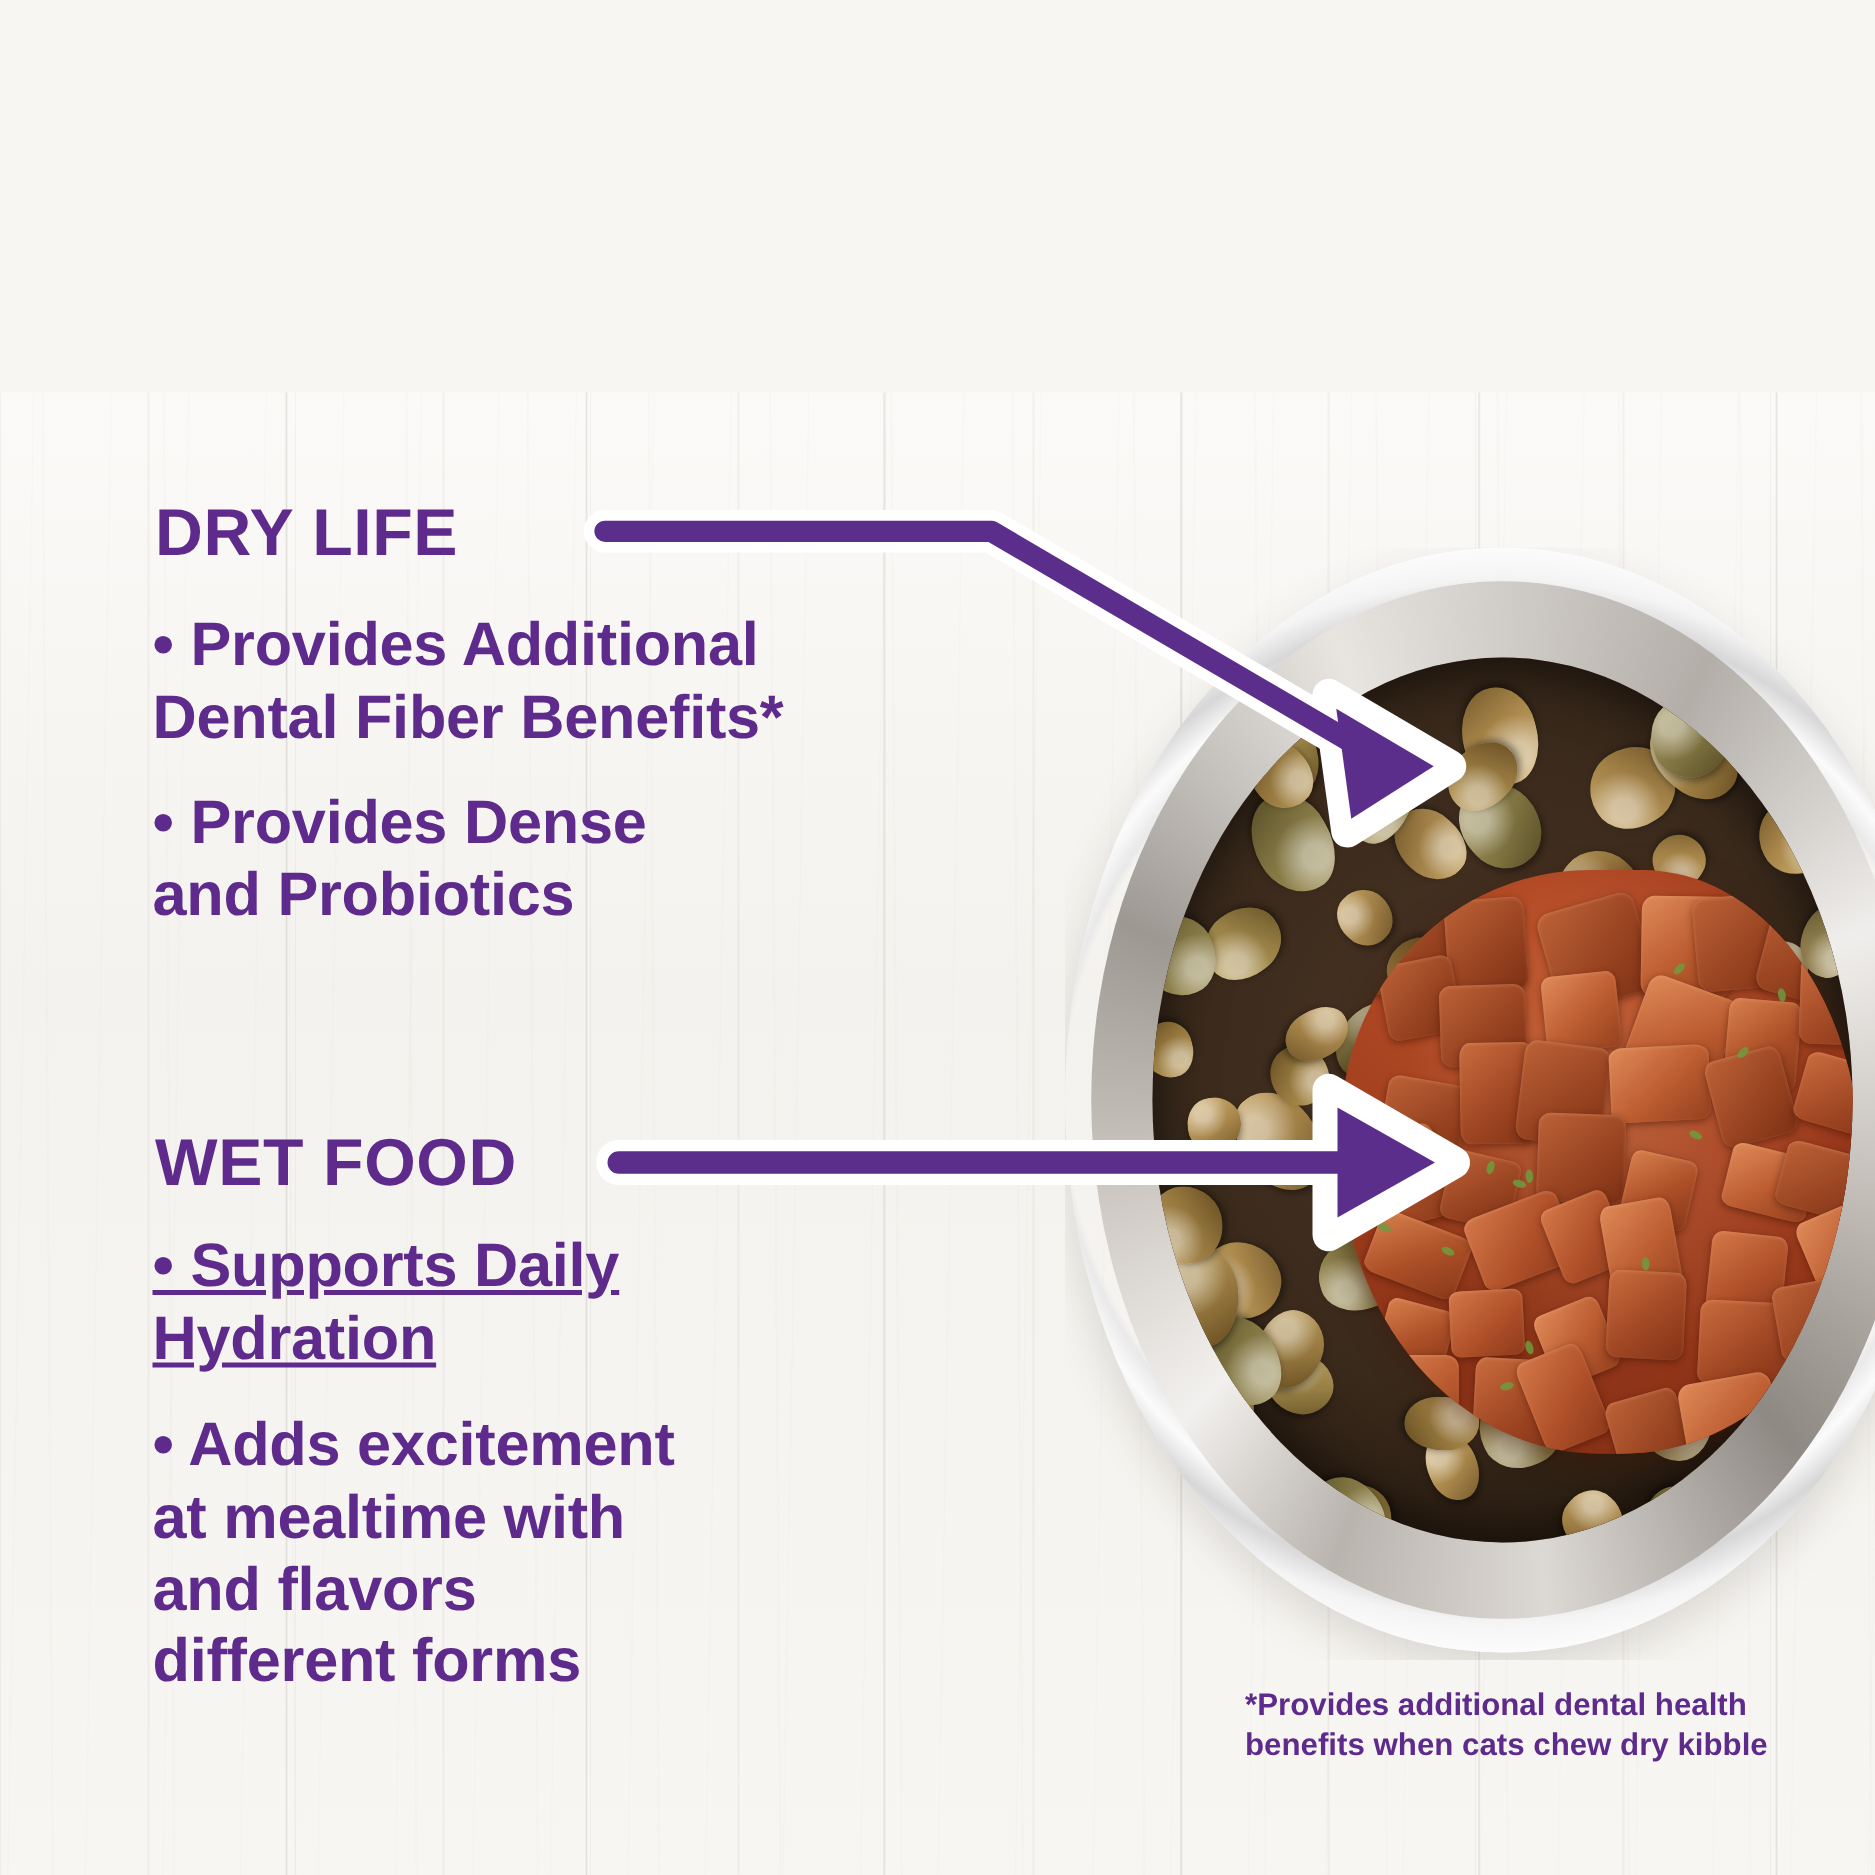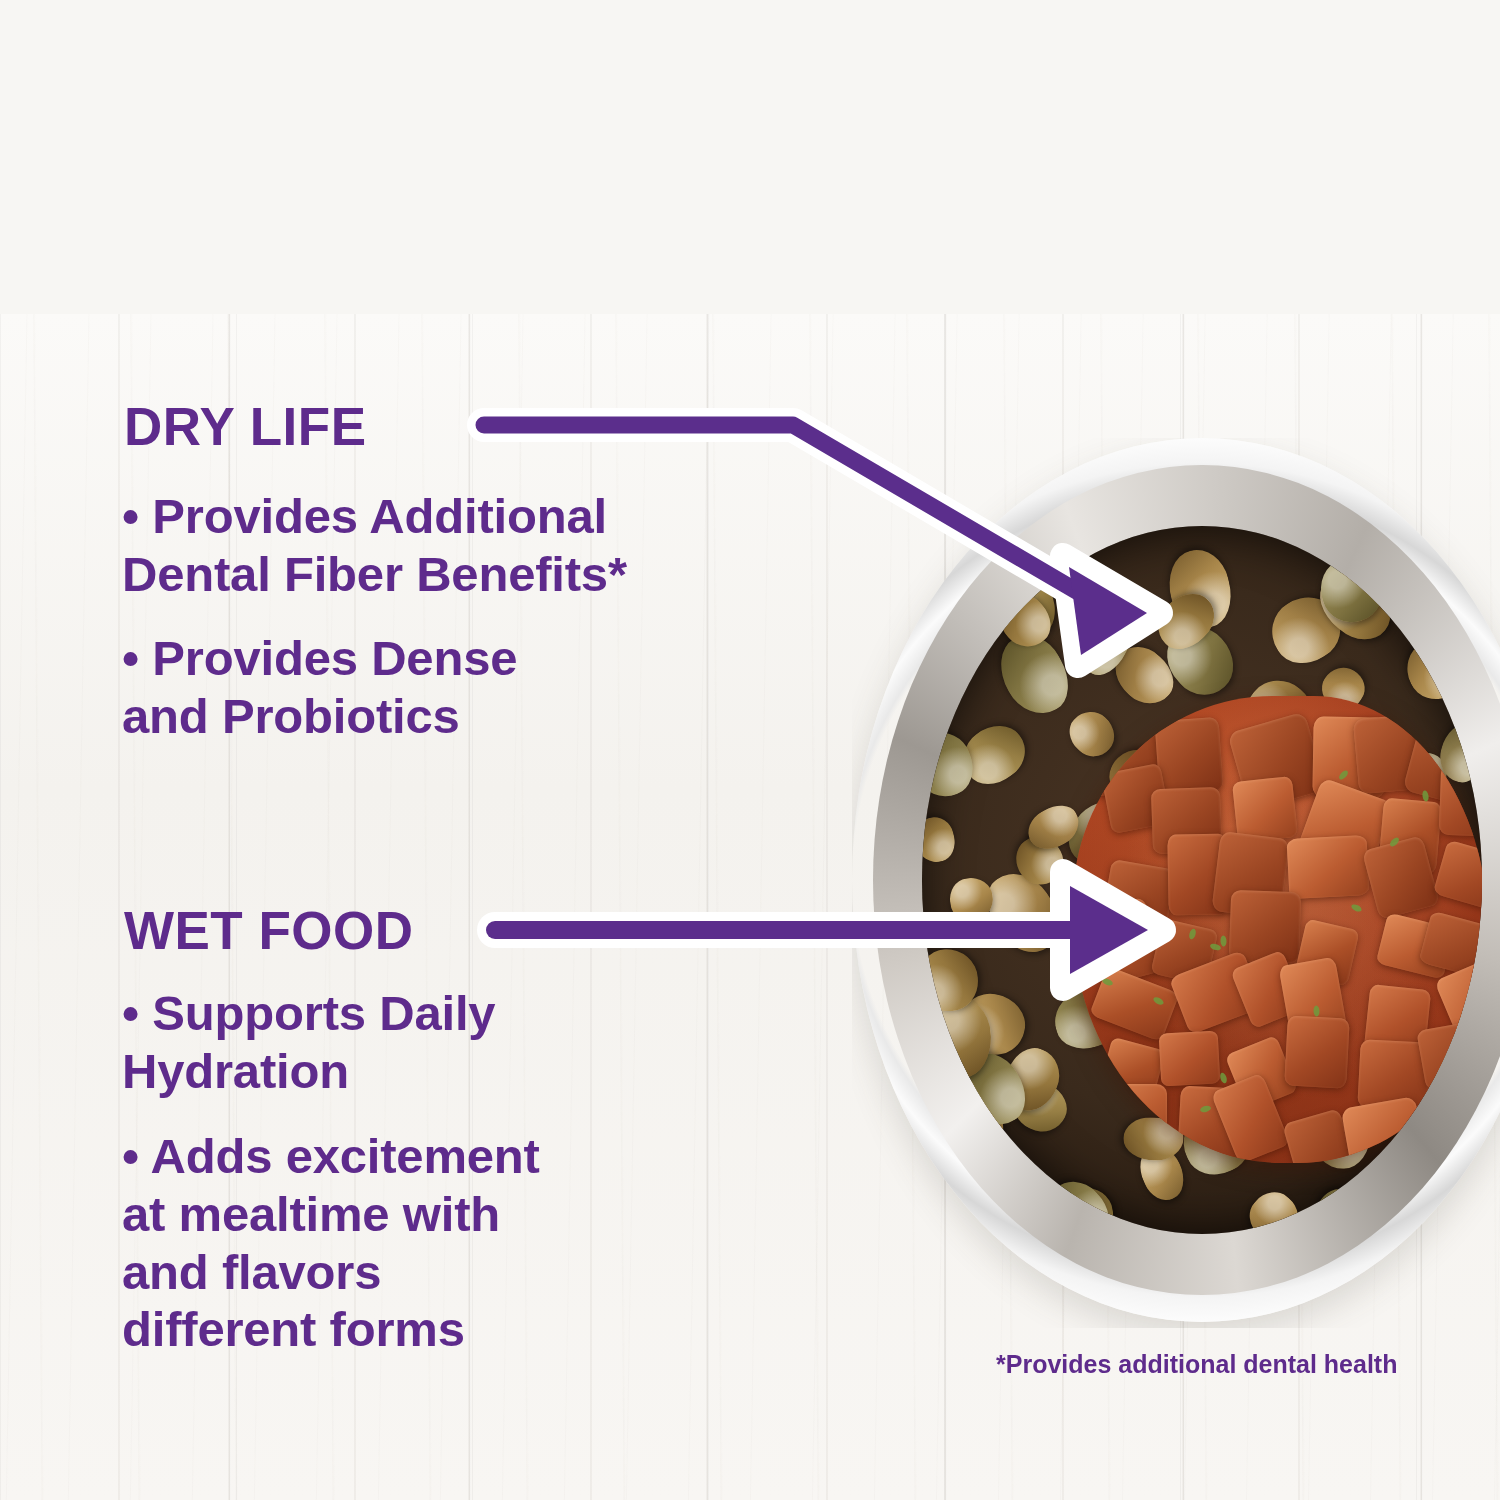--- a/index.html
+++ b/index.html
@@ -402,29 +402,30 @@
     <div>Dental Fiber Benefits*</div>
   </div>
 
   <div class="bullet-block" style="left:122px; top:630px; width:700px;">
     <div>• Provides Dense</div>
     <div>and Probiotics</div>
   </div>
 
   <div class="label-head" style="left:124px; top:900px;">WET FOOD</div>
 
-  <div class="bullet-block" style="left:122px; top:985px; width:700px;">
+  <div class="bullet-block" style="left:122px; top:985px; width:700px;text-decoration:underline;">
     <div>• Supports Daily</div>
     <div>Hydration</div>
   </div>
 
   <div class="bullet-block" style="left:122px; top:1128px; width:700px;">
     <div>• Adds excitement</div>
     <div>at mealtime with</div>
     <div>and flavors</div>
     <div>different forms</div>
   </div>
 
   <div class="footnote" style="left:996px; top:1348px; width:460px;">
     <div>*Provides additional dental health</div>
+    <div>benefits when cats chew dry kibble</div>
   </div>
 
 </div>
 
 </body></html>

